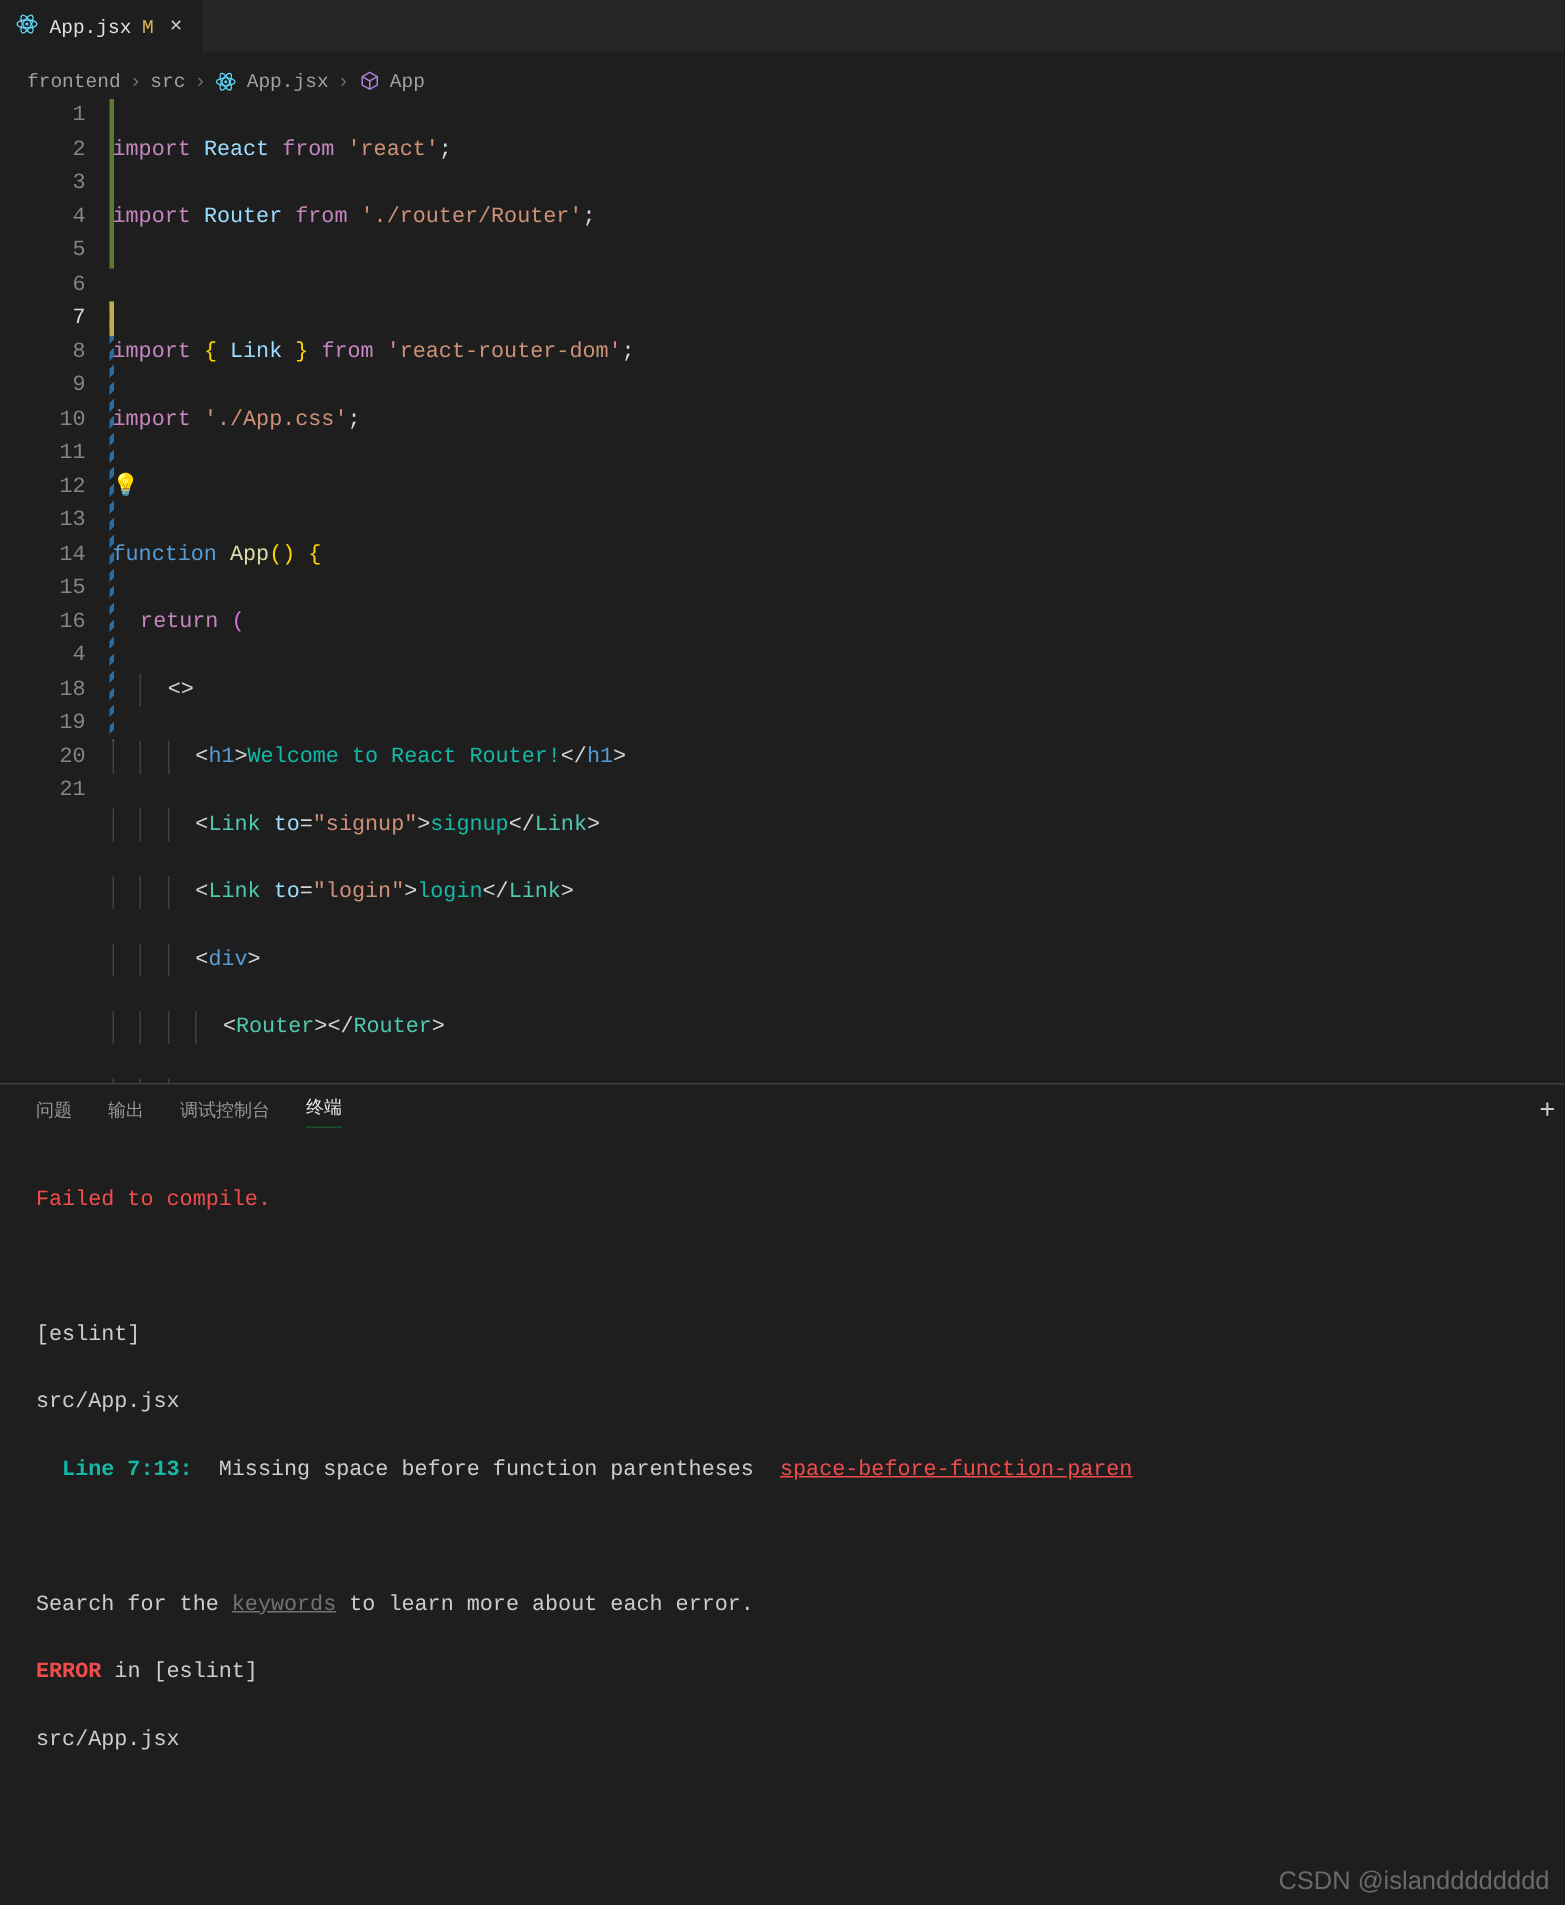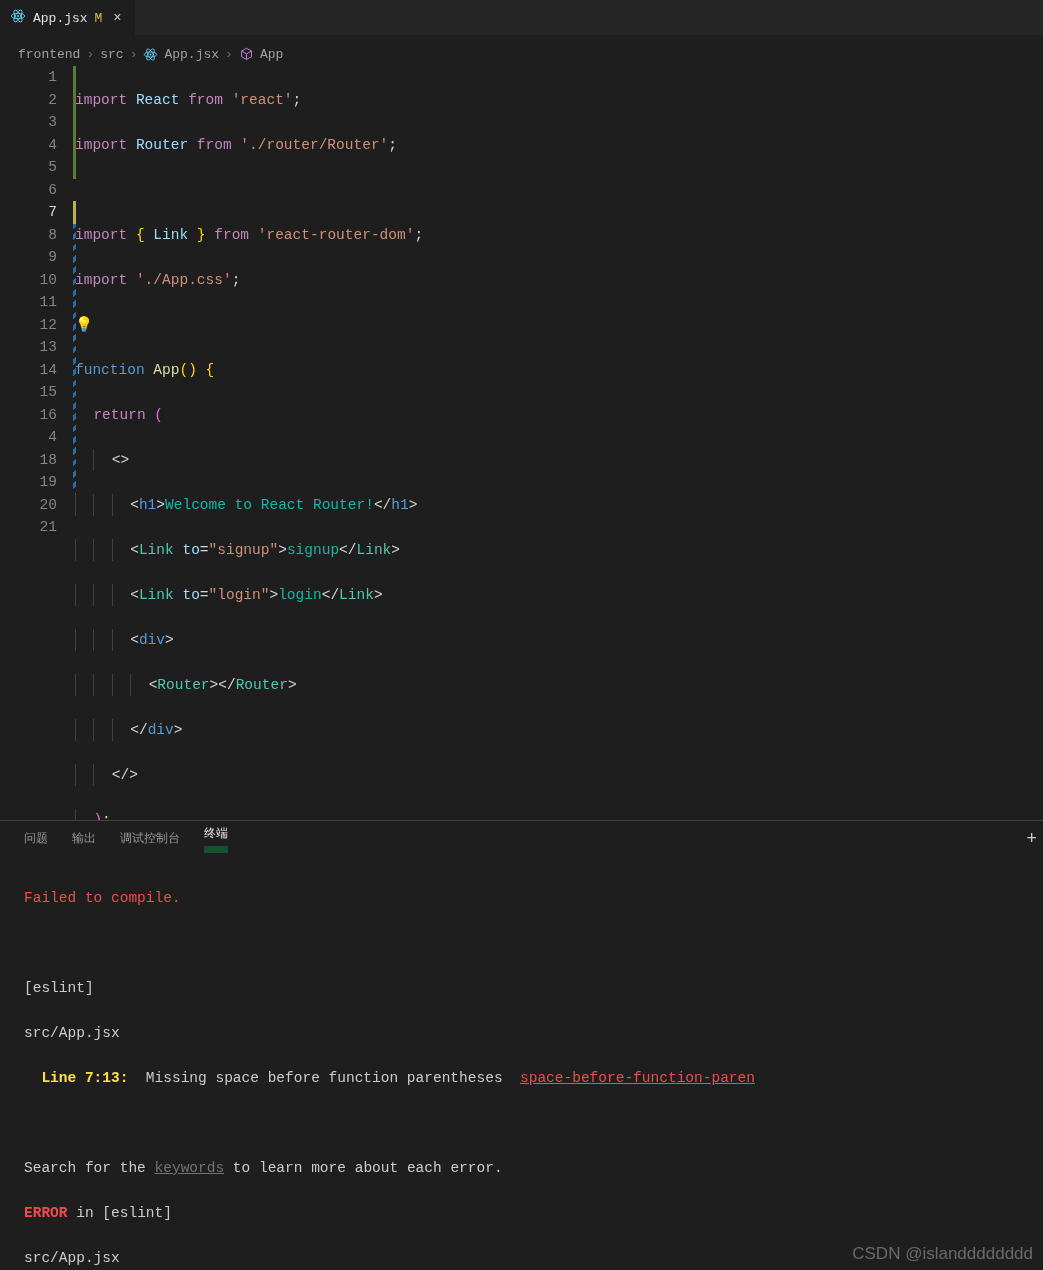--- a/index.html
+++ b/index.html
@@ -29,32 +29,32 @@
 .var{color:#9cdcfe}
 .str{color:#ce9178}
 .tag{color:#569cd6}
 .comp{color:#4ec9b0}
 .attr{color:#9cdcfe}
 .pun{color:#d4d4d4}
 .brk{color:#ffd700}
 .brk2{color:#da70d6}
 .txt{color:#14b8a6}
 .und{text-decoration:underline}
-.panel{position:absolute;bottom:0;left:0;right:0;height:450px;border-top:1px solid #414141;background:#1e1e1e}
+.panel{position:absolute;bottom:0;left:0;right:0;height:548px;border-top:1px solid #414141;background:#1e1e1e}
 .ptabs{height:35px;display:flex;align-items:center;gap:24px;padding:0 24px;font-size:12px;color:#969696}
 .ptab{cursor:pointer}
-.ptab.act{color:#e7e7e7;border-bottom:7px solid #14532d;padding-bottom:4px}
+.ptab.act{color:#e7e7e7;border-bottom:1px solid #14532d;padding-bottom:4px}
 .padd{position:absolute;right:6px;top:8px;color:#ccc;font-size:18px}
 .pbody{padding:8px 24px;line-height:22.5px;white-space:pre-wrap;font-size:14.5px}
 .err{color:#f14c4c}
 .errw{color:#f14c4c;font-weight:bold}
 .lnk{color:#f14c4c;text-decoration:underline}
 .lnk2{color:#737373;text-decoration:underline}
 .wm{position:absolute;bottom:6px;right:10px;color:#6a6a6a;font-size:17px;font-family:Arial,sans-serif}
-.bold{font-weight:bold;color:#fde047}
+.bold{font-weight:bold;color:#14b8a6}
 </style>
 </head>
 <body>
 
 <div class="tabbar">
   <div class="tab">
     <span class="tab-icon"><svg viewBox="0 0 24 24">
           <g fill="none" stroke="#61dafb" stroke-width="1.3">
             <ellipse cx="12" cy="12" rx="10" ry="4"></ellipse>
             <ellipse cx="12" cy="12" rx="10" ry="4" transform="rotate(60 12 12)"></ellipse>

